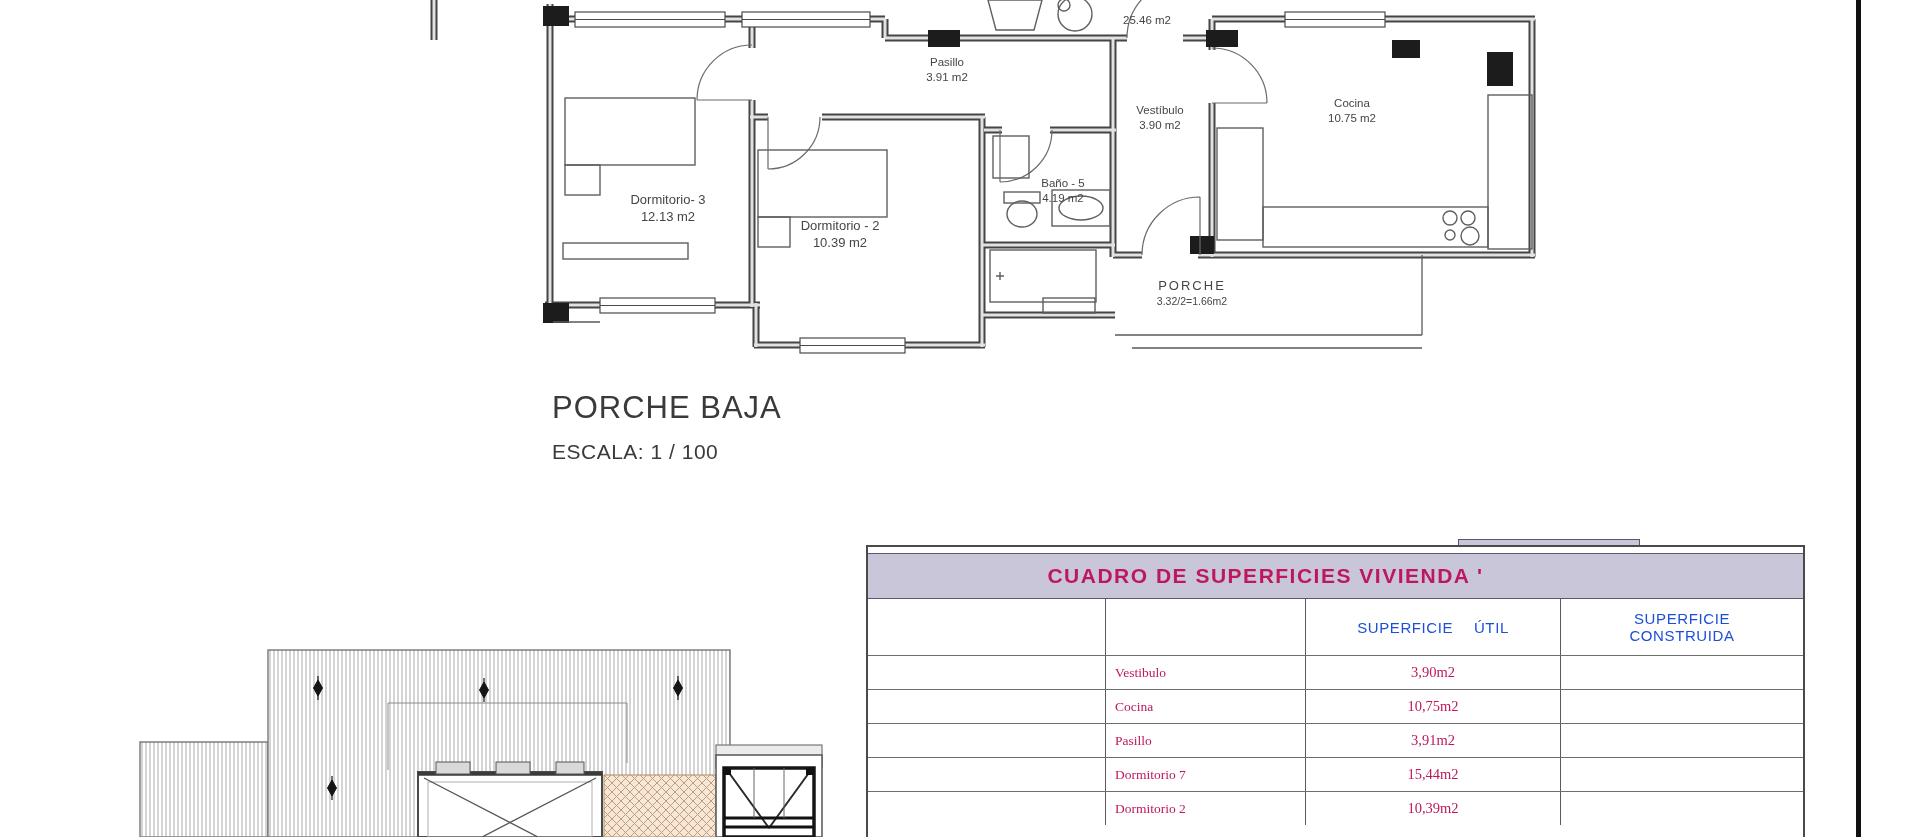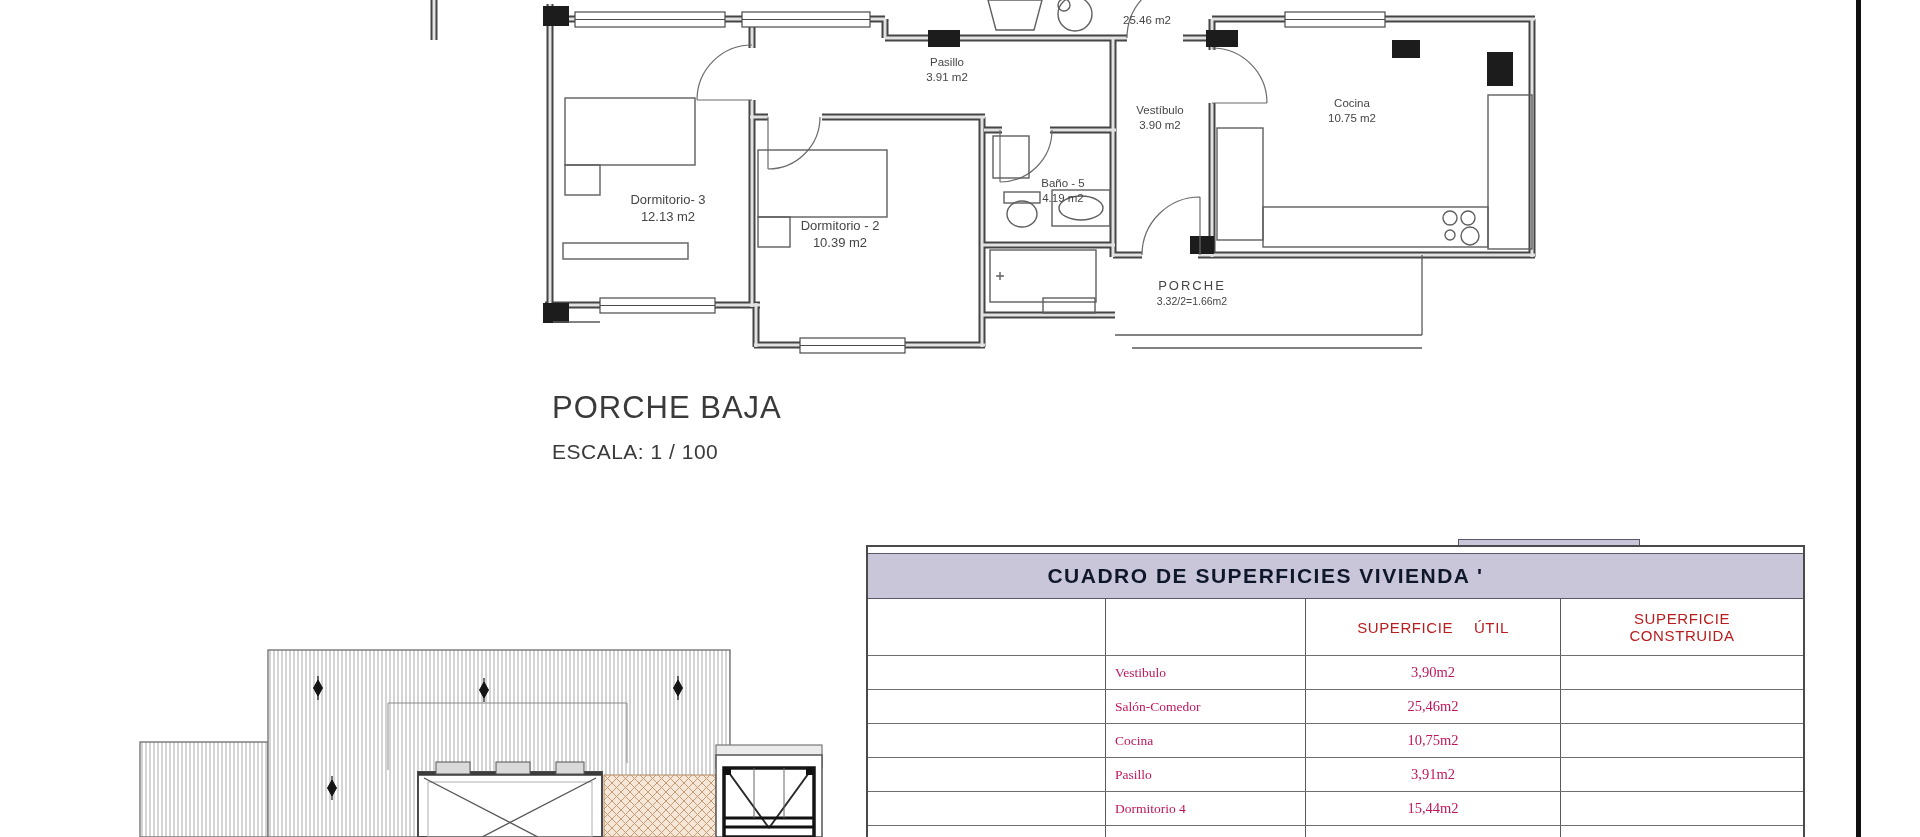--- a/index.html
+++ b/index.html
@@ -20,26 +20,26 @@
   .plan-title .t1{font-size:31px;letter-spacing:1px;}
   .plan-title .t2{font-size:21px;letter-spacing:0.5px;margin-top:14px;}
 
   
   .surf{position:absolute;left:866px;top:545px;width:939px;height:292px;
         border:2px solid #4a4a4a;border-bottom:none;box-sizing:border-box;background:#fff;overflow:hidden;}
   .band-tab{position:absolute;left:1458px;top:539px;width:182px;height:16px;background:#c9c6da;
         border:1.5px solid #58586a;border-bottom:none;box-sizing:border-box;}
   .band{margin-top:6px;height:44px;background:#c9c6da;border-top:1.5px solid #58586a;
         border-bottom:1.5px solid #58586a;display:flex;align-items:center;justify-content:center;}
-  .band .ttl{font-size:21px;font-weight:600;letter-spacing:1.5px;color:#0f172a;
+  .band .ttl{font-size:21px;font-weight:600;letter-spacing:1.5px;color:#be185d;
         transform:translateX(-70px);}
   .grid{display:grid;grid-template-columns:237px 200px 255px 243px;}
   .hdr{height:56px;}
   .hdr>div{border-left:1.5px solid #5a5a5a;display:flex;flex-direction:column;align-items:center;
-        justify-content:center;font-size:15px;color:#b91c1c;letter-spacing:0.6px;text-align:left;}
+        justify-content:center;font-size:15px;color:#1d4ed8;letter-spacing:0.6px;text-align:left;}
   .hdr>div:first-child{border-left:none;}
   .hdr .util{word-spacing:16px;}
   .row{height:33px;border-top:1.3px solid #6e6e6e;}
   .row>div{border-left:1.5px solid #5a5a5a;display:flex;align-items:center;font-size:13.5px;color:#be185d;font-family:Liberation Serif, serif;}
   .row>div:first-child{border-left:none;}
   .row .rname{padding-left:9px;}
   .row .rutil{justify-content:center;font-size:14.5px;}
 
   
   .page-border{position:absolute;left:1856px;top:0;width:5px;height:837px;background:#101010;}
@@ -248,39 +248,33 @@
     </div>
 
     <div class="grid row">
       <div></div>
       <div class="rname">Vestibulo</div>
       <div class="rutil">3,90m2</div>
       <div></div>
     </div>
     <div class="grid row">
       <div></div>
-      <div class="rname">Salón-Comedor</div>
-      <div class="rutil">25,46m2</div>
-      <div></div>
-    </div>
-    <div class="grid row">
-      <div></div>
       <div class="rname">Cocina</div>
       <div class="rutil">10,75m2</div>
       <div></div>
     </div>
     <div class="grid row">
       <div></div>
       <div class="rname">Pasillo</div>
       <div class="rutil">3,91m2</div>
       <div></div>
     </div>
     <div class="grid row">
       <div></div>
-      <div class="rname">Dormitorio 4</div>
+      <div class="rname">Dormitorio 7</div>
       <div class="rutil">15,44m2</div>
       <div></div>
     </div>
     <div class="grid row">
       <div></div>
       <div class="rname">Dormitorio 2</div>
       <div class="rutil">10,39m2</div>
       <div></div>
     </div>
   </div>

